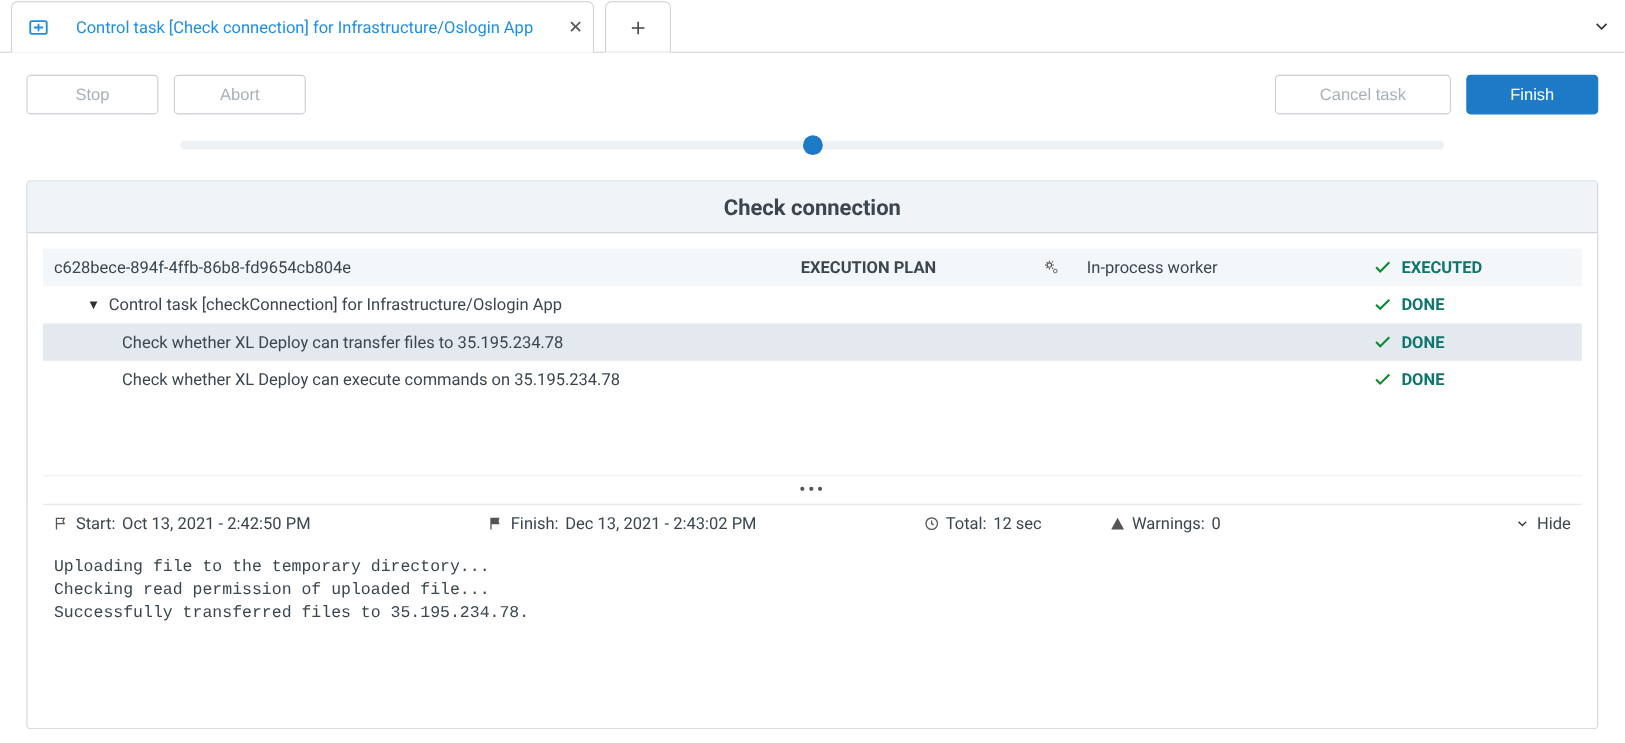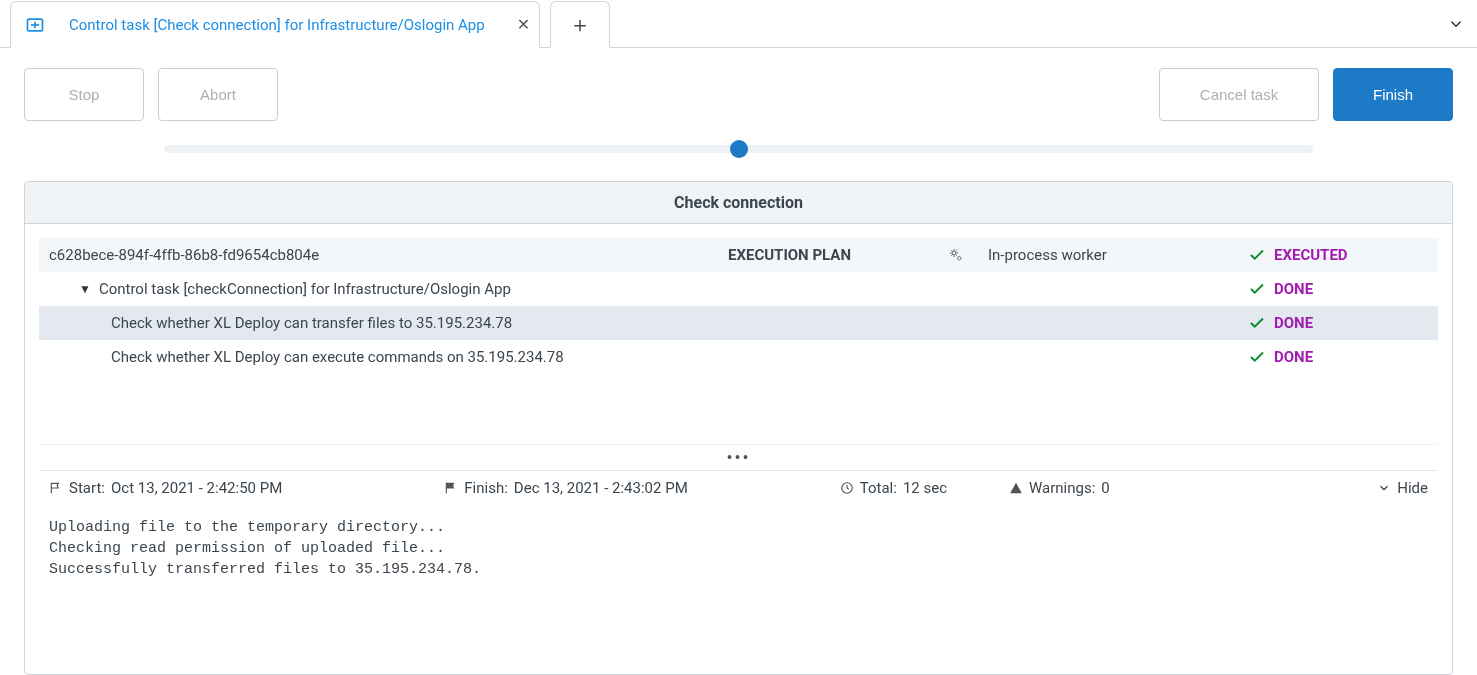--- a/index.html
+++ b/index.html
@@ -76,21 +76,21 @@
     color: #333;
   }
   
   .action-bar {
     display: flex;
     align-items: center;
     padding: 20px 24px 10px 24px;
     gap: 14px;
   }
   .btn {
-    height: 53px;
+    height: 36px;
     padding: 0 18px;
     border-radius: 4px;
     font-size: 15px;
     cursor: pointer;
     display: inline-flex;
     align-items: center;
     justify-content: center;
     min-width: 120px;
   }
   .btn-disabled {
@@ -138,21 +138,21 @@
     margin: 8px 24px 0 24px;
     border: 1px solid #d0d4d9;
     border-radius: 4px;
     overflow: hidden;
   }
   .panel-header {
     background: #f1f4f7;
     border-bottom: 1px solid #d0d4d9;
     text-align: center;
     font-weight: 700;
-    font-size: 16px;
+    font-size: 20px;
     color: #3b464f;
     padding: 11px;
   }
   .panel-body {
     padding: 14px;
   }
   
   .plan-row {
     display: flex;
     align-items: center;
@@ -181,21 +181,21 @@
     align-items: center;
     gap: 24px;
     color: #3b464f;
   }
   .plan-row .col-status {
     width: 180px;
     display: flex;
     align-items: flex-start;
     gap: 8px;
     justify-content: flex-start;
-    color: #a21caf;
+    color: #0f766e;
     font-weight: 700;
   }
   .plan-row.selected {
     background: #e4e9ef;
   }
   .indent-1 { padding-left: 30px; }
   .indent-2 { padding-left: 62px; }
   .chevron {
     display: inline-block;
     font-size: 12px;

